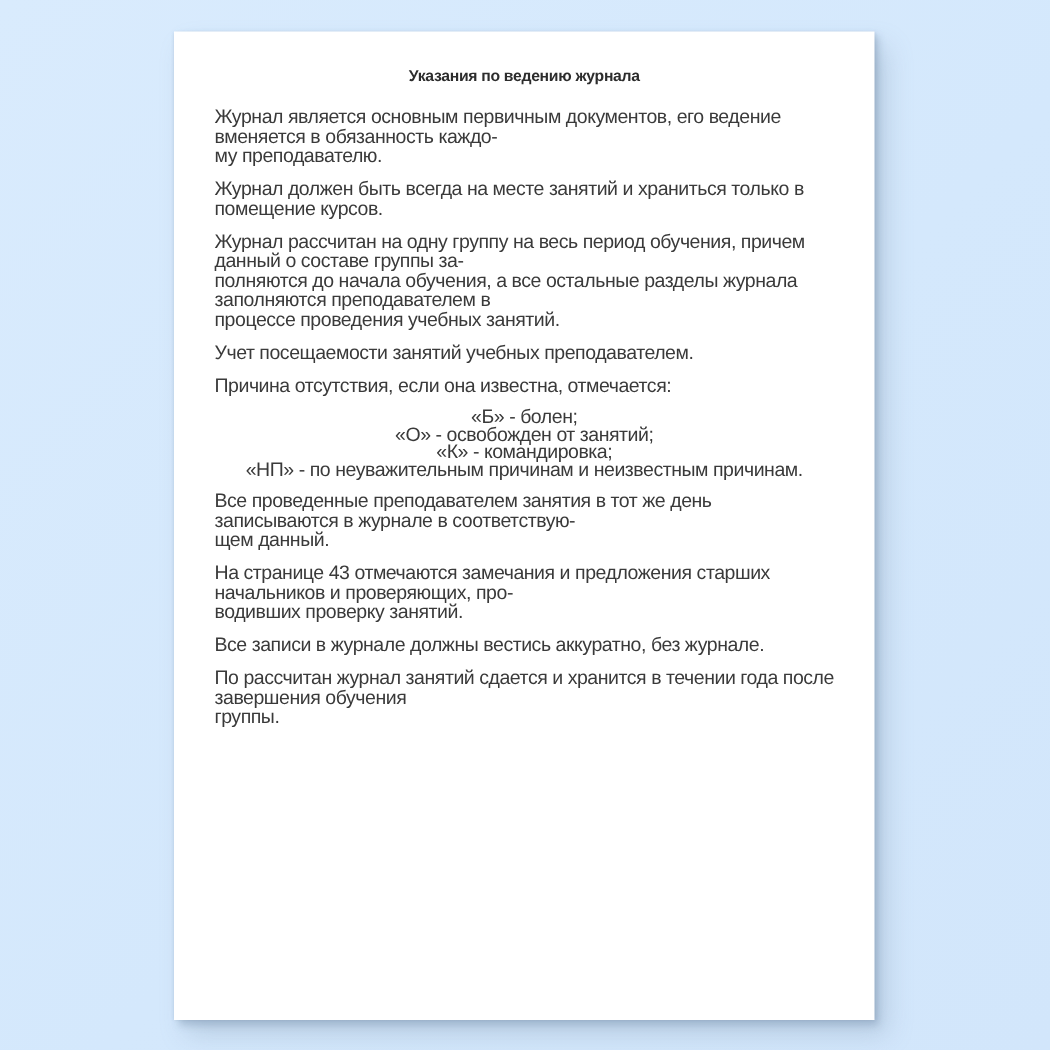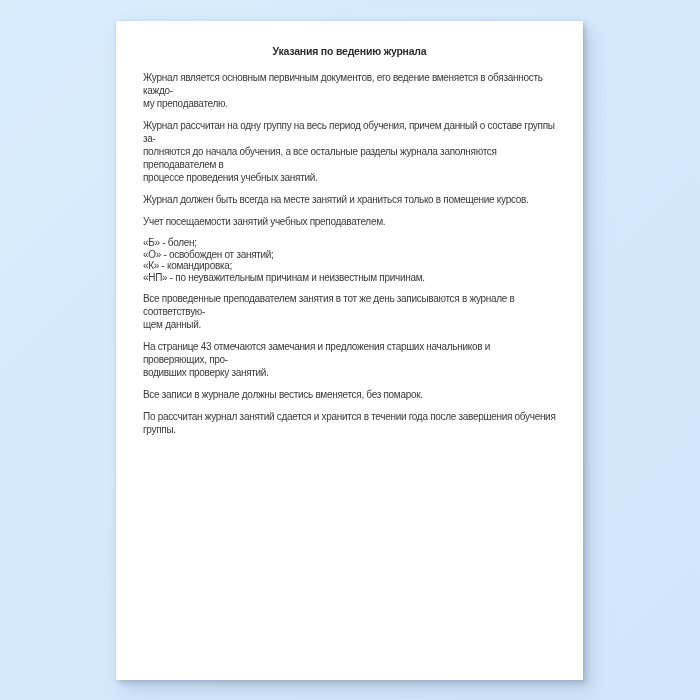--- a/index.html
+++ b/index.html
@@ -37,58 +37,60 @@
     margin: 0 0 13px 0;
     font-size: 10.5px;
     line-height: 13px;
     font-weight: bold;
     text-align: center;
     color: #2d2d2d;
     letter-spacing: -0.2px;
   }
   .para {
     margin: 0 0 9px 0;
-    font-size: 10px;
+    font-size: 13px;
     line-height: 13px;
     color: #3a3a3a;
     letter-spacing: -0.3px;
     white-space: pre-line;
   }
   .para.codes {
     line-height: 11.5px;
+    text-align: center;
   }
 </style>
 </head>
 <body>
 
 <div class="stage">
   <div class="page">
     <h1 class="title">Указания по ведению журнала</h1>
 
     <p class="para">Журнал является основным первичным документов, его ведение вменяется в обязанность каждо-
 му преподавателю.</p>
 
+    <p class="para">Журнал должен быть всегда на месте занятий и храниться только в помещение курсов.</p>
+
     <p class="para">Журнал рассчитан на одну группу на весь период обучения, причем данный о составе группы за-
 полняются до начала обучения, а все остальные разделы журнала заполняются преподавателем в
 процессе проведения учебных занятий.</p>
 
-    <p class="para">Журнал должен быть всегда на месте занятий и храниться только в помещение курсов.</p>
-
     <p class="para">Учет посещаемости занятий учебных преподавателем.</p>
 
+    <p class="para">Причина отсутствия, если она известна, отмечается:</p>
 
     <p class="para codes">«Б» - болен;
 «О» - освобожден от занятий;
 «К» - командировка;
 «НП» - по неуважительным причинам и неизвестным причинам.</p>
 
     <p class="para">Все проведенные преподавателем занятия в тот же день записываются в журнале в соответствую-
 щем данный.</p>
 
     <p class="para">На странице 43 отмечаются замечания и предложения старших начальников и проверяющих, про-
 водивших проверку занятий.</p>
 
-    <p class="para">Все записи в журнале должны вестись вменяется, без помарок.</p>
+    <p class="para">Все записи в журнале должны вестись аккуратно, без журнале.</p>
 
     <p class="para">По рассчитан журнал занятий сдается и хранится в течении года после завершения обучения
 группы.</p>
   </div>
 </div>
 
 </body></html>

